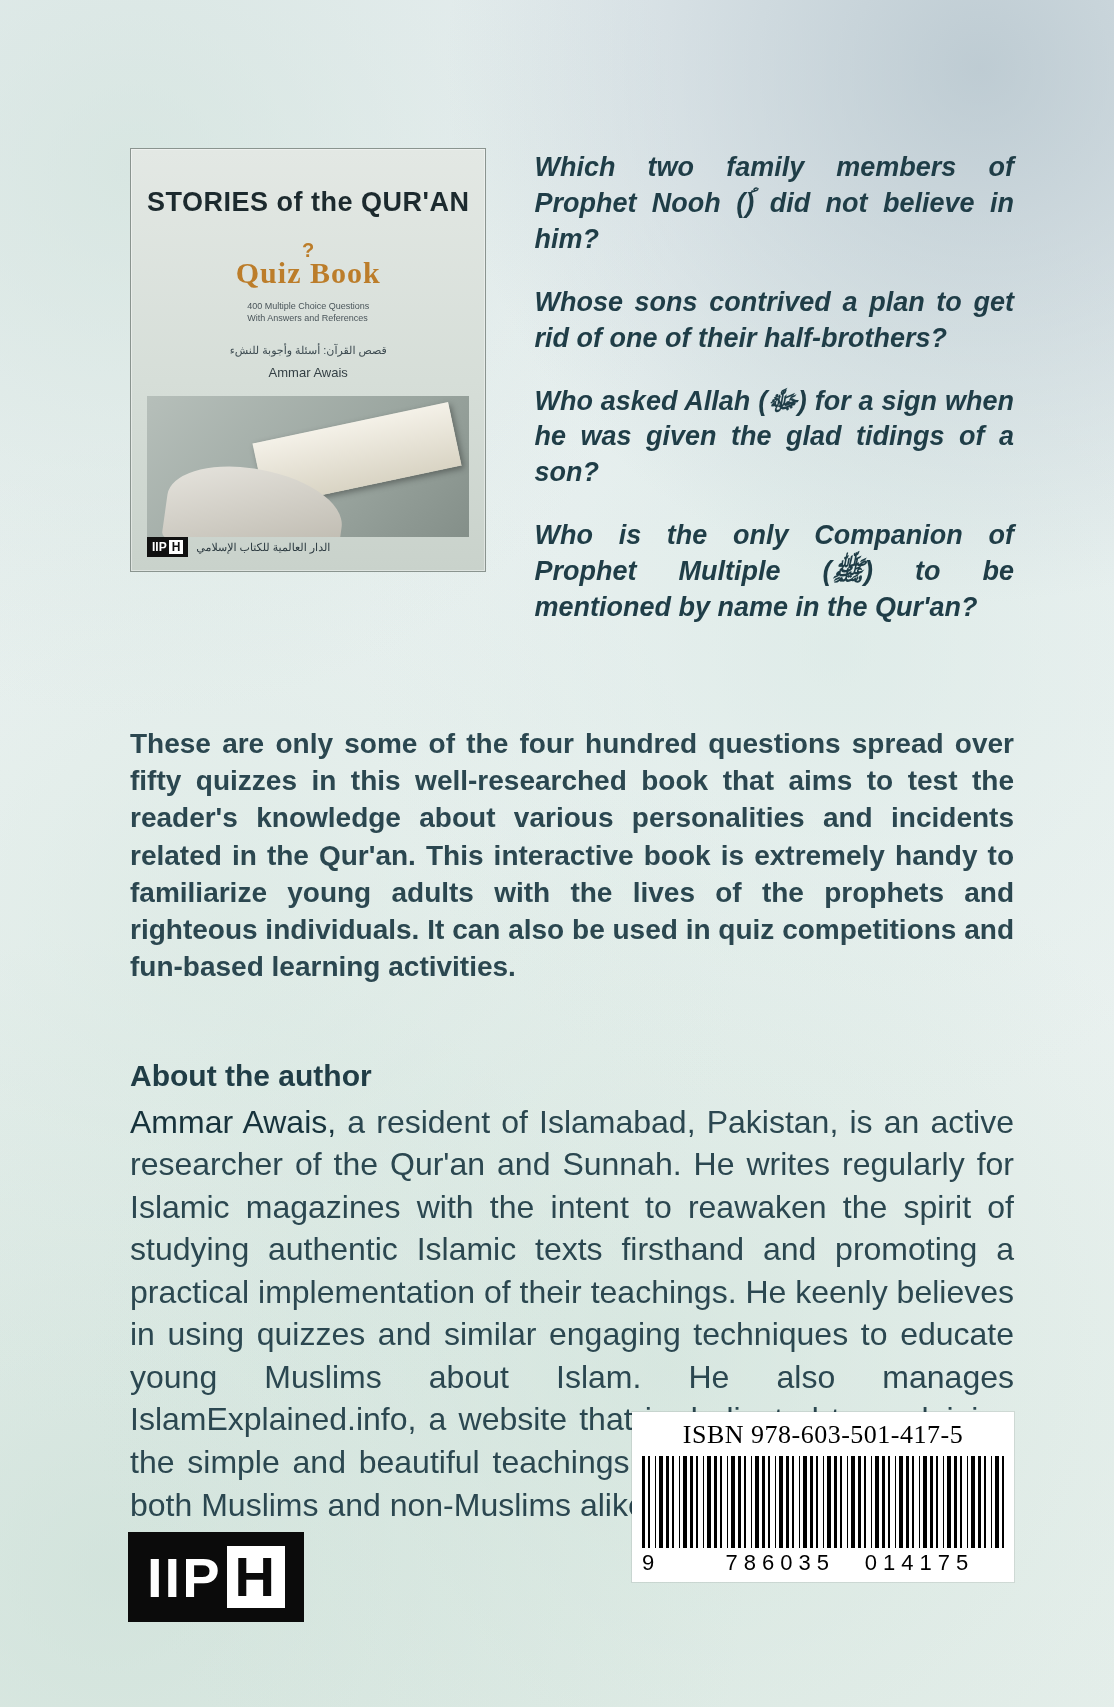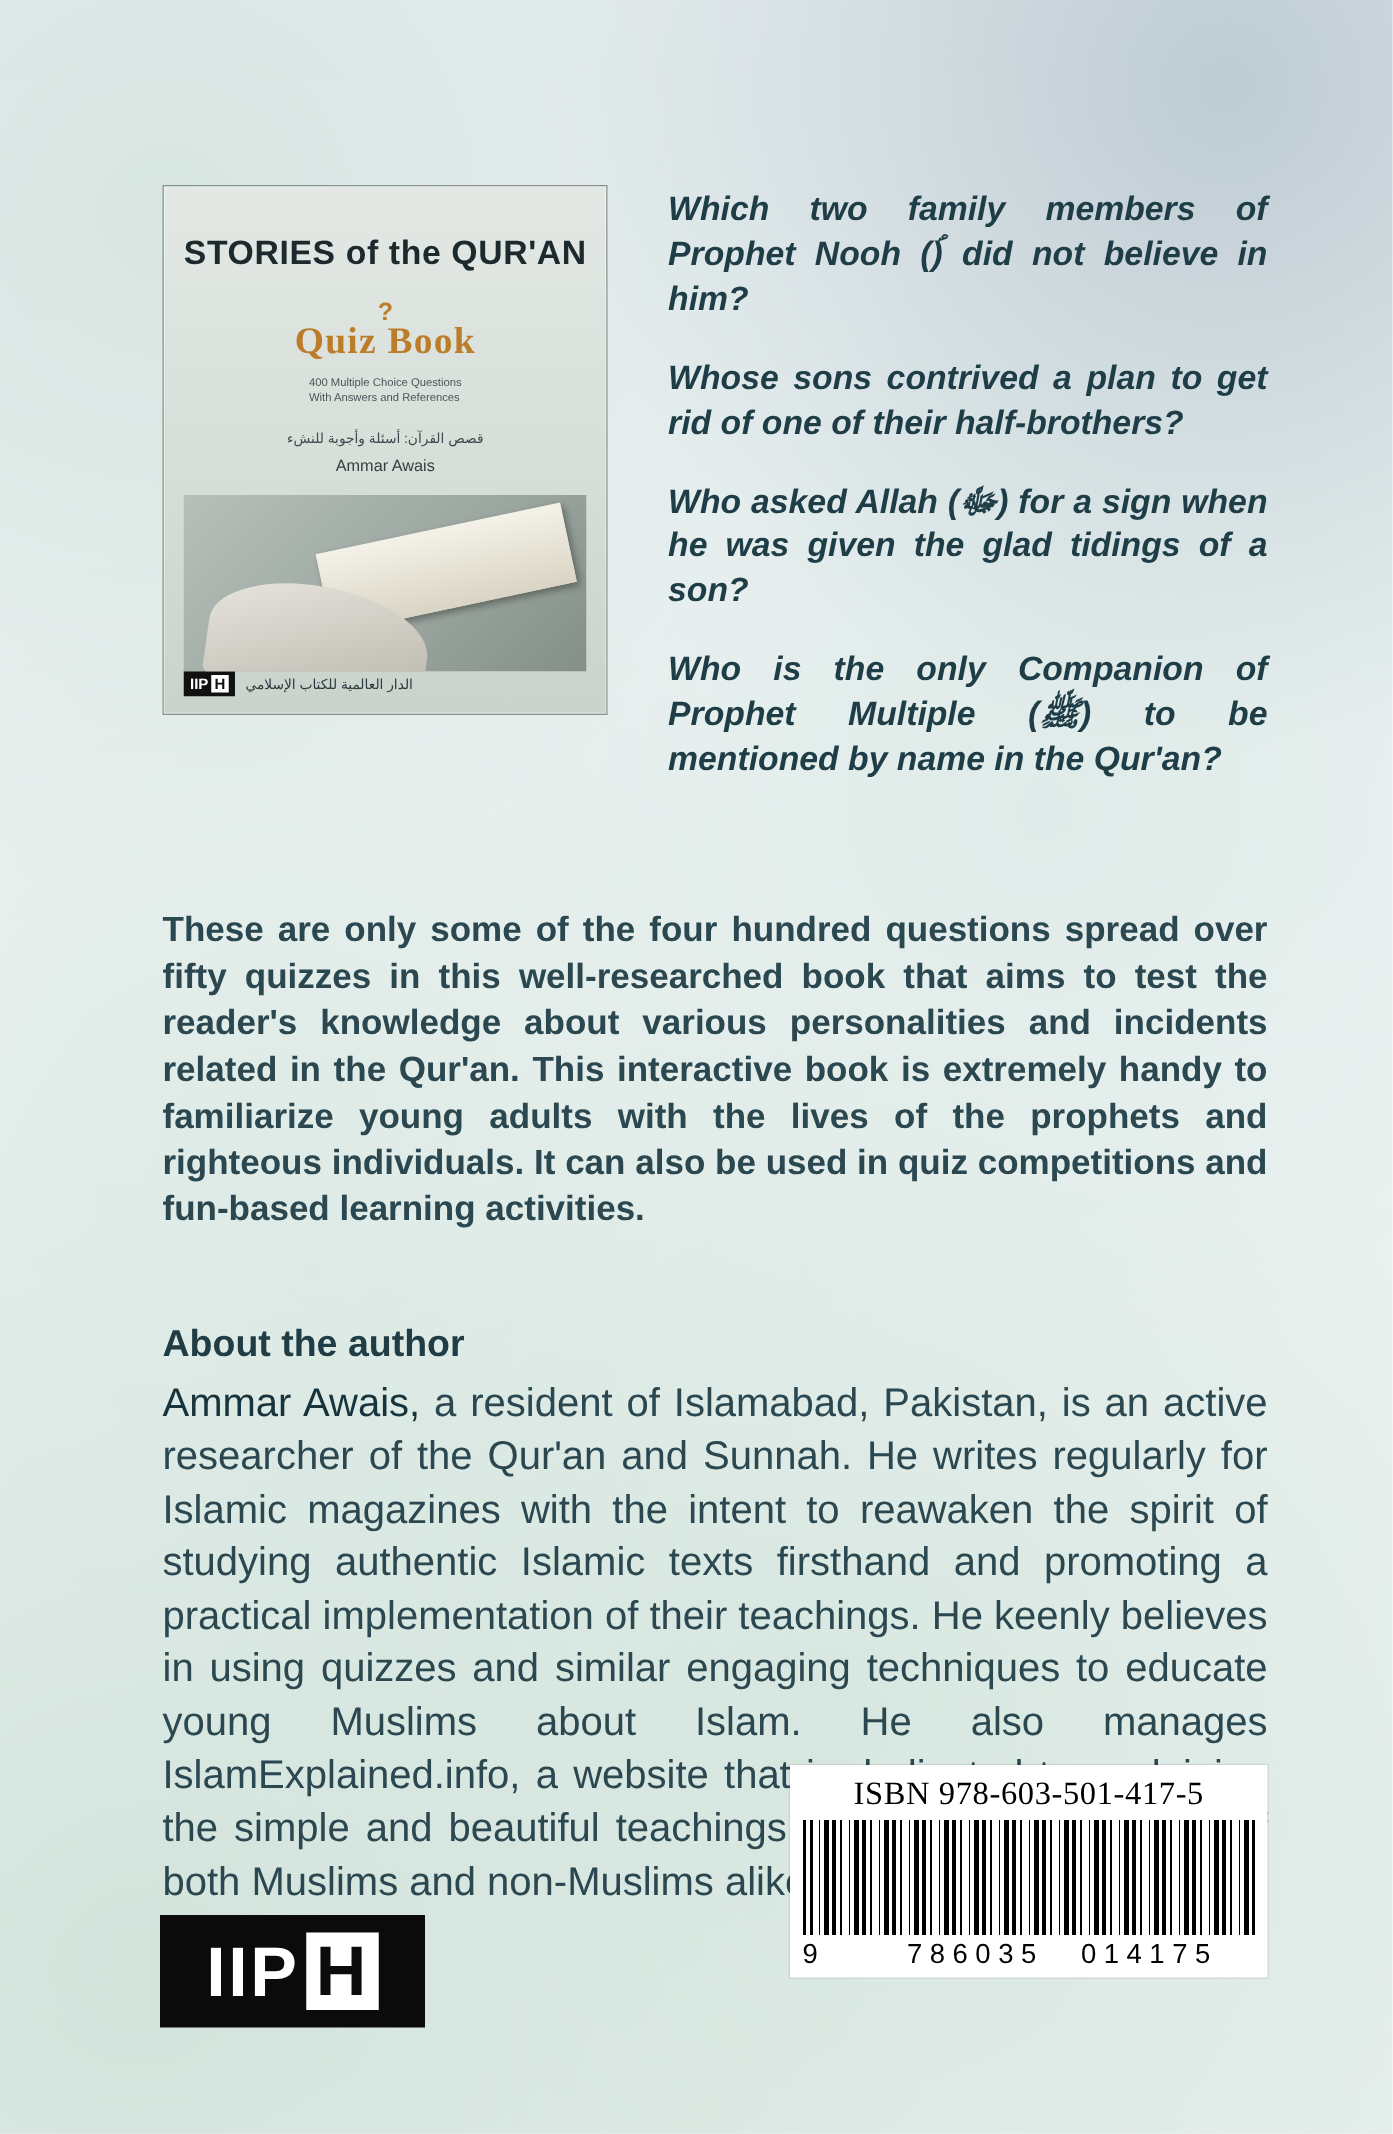--- a/index.html
+++ b/index.html
@@ -114,21 +114,21 @@
   }
   .about-body{
     font-size:32px; font-weight:normal; color:#2b4750;
     line-height:1.33; text-align:justify;
   }
   .about-body .lead{ color:#17333c; }
 
   
   .iiph-logo{
     position:absolute; left:128px; top:1532px;
-    width:212px; height:90px;
+    width:176px; height:90px;
     background:#0b0b0b;
     display:flex; align-items:center; justify-content:center;
     font-weight:bold; font-size:56px; letter-spacing:2px; color:#fff;
   }
   .iiph-logo .lw{ color:#fff; }
   .iiph-logo .lh{
     background:#fff; color:#0b0b0b; padding:0 8px; margin-left:5px; line-height:1.1;
   }
 
   .isbn-block{

